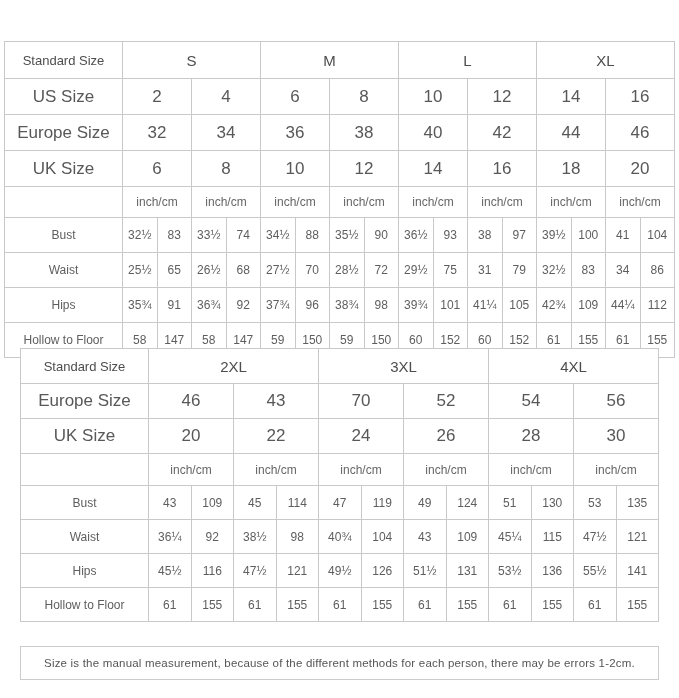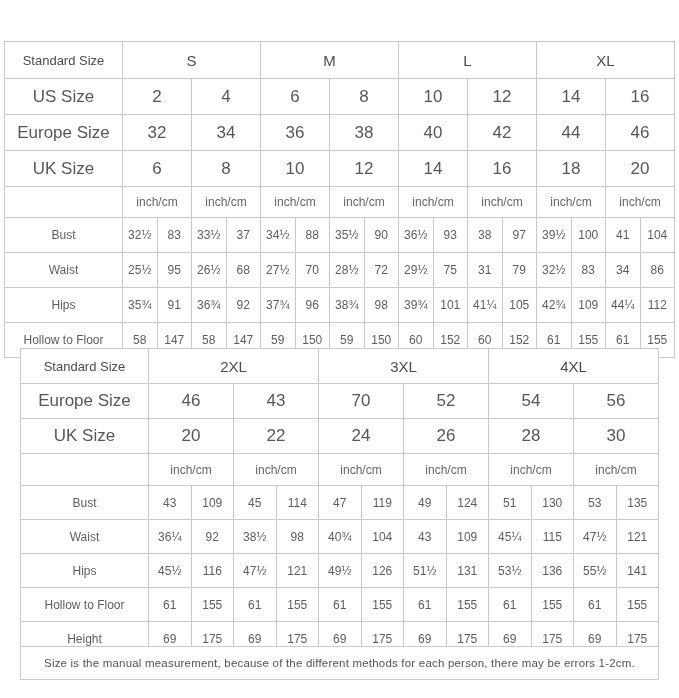--- a/index.html
+++ b/index.html
@@ -115,38 +115,38 @@
         <td colspan="2">inch/cm</td>
         <td colspan="2">inch/cm</td>
         <td colspan="2">inch/cm</td>
         <td colspan="2">inch/cm</td>
       </tr>
       <tr class="r-data">
         <td class="lbl">Bust</td>
         <td colspan="1">32½</td>
         <td colspan="1">83</td>
         <td colspan="1">33½</td>
-        <td colspan="1">37</td>
+        <td colspan="1">74</td>
         <td colspan="1">34½</td>
         <td colspan="1">88</td>
         <td colspan="1">35½</td>
         <td colspan="1">90</td>
         <td colspan="1">36½</td>
         <td colspan="1">93</td>
         <td colspan="1">38</td>
         <td colspan="1">97</td>
         <td colspan="1">39½</td>
         <td colspan="1">100</td>
         <td colspan="1">41</td>
         <td colspan="1">104</td>
       </tr>
       <tr class="r-data">
         <td class="lbl">Waist</td>
         <td colspan="1">25½</td>
-        <td colspan="1">95</td>
+        <td colspan="1">65</td>
         <td colspan="1">26½</td>
         <td colspan="1">68</td>
         <td colspan="1">27½</td>
         <td colspan="1">70</td>
         <td colspan="1">28½</td>
         <td colspan="1">72</td>
         <td colspan="1">29½</td>
         <td colspan="1">75</td>
         <td colspan="1">31</td>
         <td colspan="1">79</td>
@@ -298,30 +298,15 @@
         <td colspan="1">155</td>
         <td colspan="1">61</td>
         <td colspan="1">155</td>
         <td colspan="1">61</td>
         <td colspan="1">155</td>
         <td colspan="1">61</td>
         <td colspan="1">155</td>
         <td colspan="1">61</td>
         <td colspan="1">155</td>
       </tr>
-      <tr class="r-data">
-        <td class="lbl">Height</td>
-        <td colspan="1">69</td>
-        <td colspan="1">175</td>
-        <td colspan="1">69</td>
-        <td colspan="1">175</td>
-        <td colspan="1">69</td>
-        <td colspan="1">175</td>
-        <td colspan="1">69</td>
-        <td colspan="1">175</td>
-        <td colspan="1">69</td>
-        <td colspan="1">175</td>
-        <td colspan="1">69</td>
-        <td colspan="1">175</td>
-      </tr>
     </tbody>
   </table>
 <div class="footer-note">Size is the manual measurement, because of the different methods for each person, there may be errors 1-2cm.</div>
 
 </body></html>

